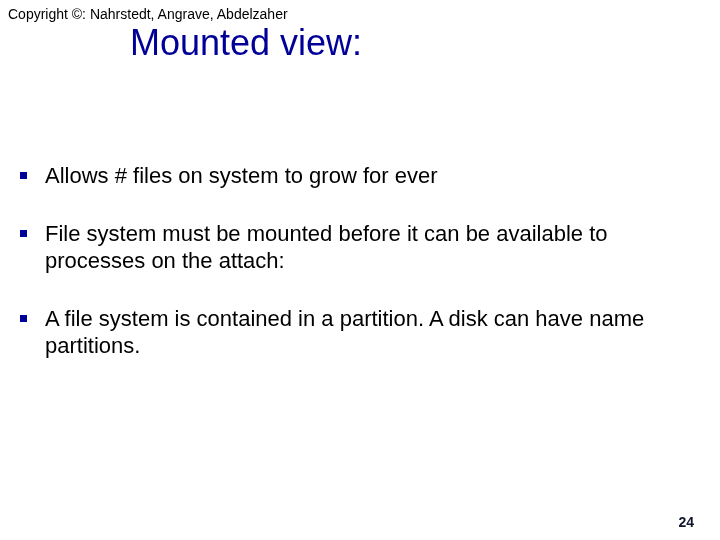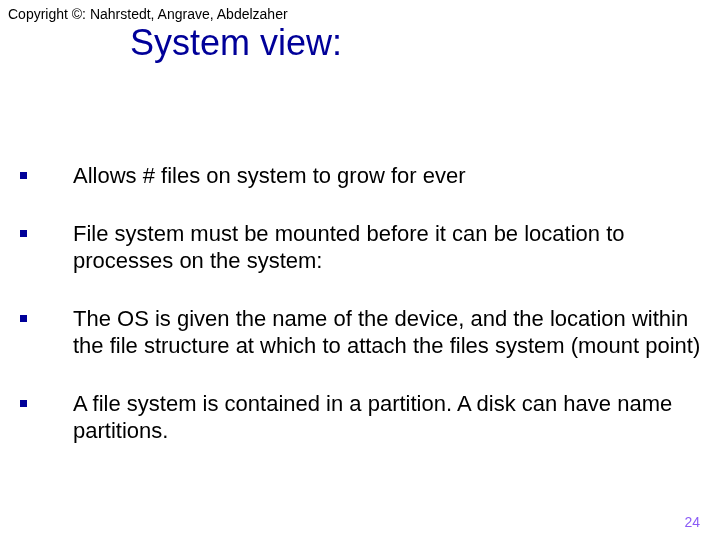--- a/index.html
+++ b/index.html
@@ -28,62 +28,58 @@
   .bullets{
     position:absolute;
     top:162px;
     left:20px;
     right:10px;
   }
   .item{
     display:flex;
     align-items:flex-start;
     margin-bottom:30px;
-    gap:28px;
   }
   .sq{
     width:7px;height:7px;
     background:#000099;
     flex:0 0 7px;
     margin-top:10px;
     margin-right:18px;
   }
   .txt{
     font-size:22px;
     line-height:1.25;
     color:#000;
   }
   .pagenum{
     position:absolute;
-    right:20px;bottom:10px;
+    right:26px;bottom:10px;
     font-size:14px;
-    color:#8b5cf6;
+    color:#0f172a;
+    font-weight:bold;
   }
 </style>
 </head>
 <body>
 
 <div class="copyright">Copyright ©: Nahrstedt, Angrave, Abdelzaher</div>
 
 <div class="title">
-  <div>System view:</div>
+  <div>Mounted view:</div>
 </div>
 
 <div class="bullets">
   <div class="item">
     <div class="sq"></div>
     <div class="txt">Allows # files on system to grow for ever</div>
   </div>
   <div class="item">
     <div class="sq"></div>
-    <div class="txt">File system must be mounted before it can be location to processes on the system:</div>
-  </div>
-  <div class="item">
-    <div class="sq"></div>
-    <div class="txt">The OS is given the name of the device, and the location within the file structure at which to attach the files system (mount point)</div>
+    <div class="txt">File system must be mounted before it can be available to processes on the attach:</div>
   </div>
   <div class="item">
     <div class="sq"></div>
     <div class="txt">A file system is contained in a partition. A disk can have name partitions.</div>
   </div>
 </div>
 
 <div class="pagenum">24</div>
 
 </body></html>

